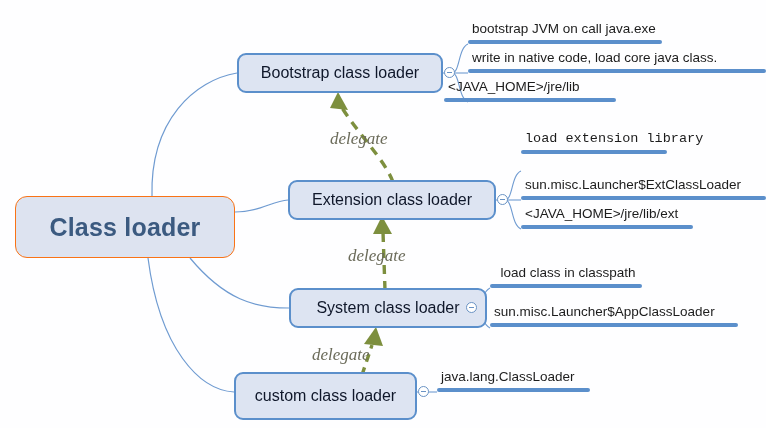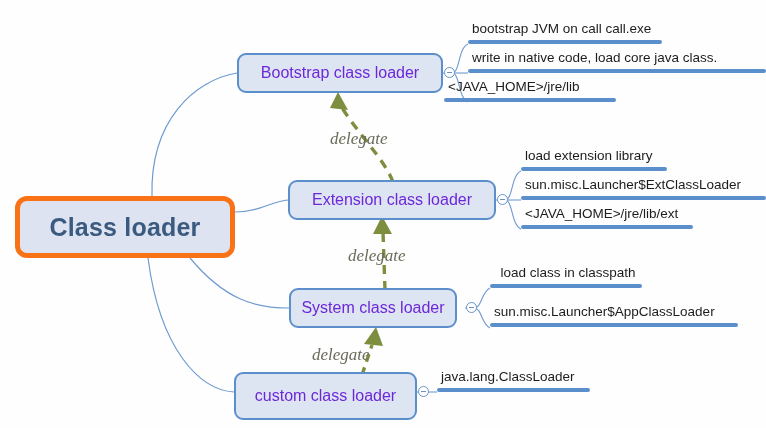--- a/index.html
+++ b/index.html
@@ -32,31 +32,31 @@
     border: 2px solid #5b8fcb;
     border-radius: 9px;
     display: flex;
     align-items: center;
     justify-content: center;
     color: #3d5574;
     white-space: nowrap;
   }
   .node.root {
     background: #dde3f0;
-    border: 5px solid #f97316;
+    border: 1px solid #f97316;
     border-radius: 12px;
     font-size: 25px;
     font-weight: bold;
     color: #3b5a80;
     letter-spacing: 0.2px;
   }
   .node.child {
     font-size: 16px;
     font-weight: normal;
-    color: #6d28d9;
+    color: #0f172a;
   }
 
   
   .leaf {
     position: absolute;
     font-size: 13.5px;
     color: #1c1c1c;
     white-space: nowrap;
     line-height: 1;
   }
@@ -150,44 +150,44 @@
   <div class="node child" style="left:237px; top:53px; width:206px; height:40px;">
     <span>Bootstrap class loader</span>
   </div>
   <div class="toggle" style="left:444px; top:67px;"></div>
 
   <div class="node child" style="left:288px; top:180px; width:208px; height:40px;">
     <span>Extension class loader</span>
   </div>
   <div class="toggle" style="left:497px; top:194px;"></div>
 
-  <div class="node child" style="left:289px; top:288px; width:168px; height:40px;">
+  <div class="node child" style="left:289px; top:288px; width:198px; height:40px;">
     <span>System class loader</span>
   </div>
   <div class="toggle" style="left:466px; top:302px;"></div>
 
   <div class="node child" style="left:234px; top:372px; width:183px; height:48px;">
     <span>custom class loader</span>
   </div>
   <div class="toggle" style="left:418px; top:386px;"></div>
 
   <div class="leaf" style="left:468px; top:22px; width:194px;">
-    <span class="leaf-text">bootstrap JVM on call call.exe</span>
+    <span class="leaf-text">bootstrap JVM on call java.exe</span>
     <span class="leaf-rule"></span>
   </div>
   <div class="leaf" style="left:468px; top:51px; width:298px;">
     <span class="leaf-text">write in native code, load core java class.</span>
     <span class="leaf-rule"></span>
   </div>
   <div class="leaf" style="left:444px; top:80px; width:172px;">
     <span class="leaf-text">&lt;JAVA_HOME&gt;/jre/lib</span>
     <span class="leaf-rule"></span>
   </div>
 
-  <div class="leaf" style="left:521px; top:149px; width:146px;">
+  <div class="leaf" style="left:521px; top:132px; width:146px;font-family:Liberation Mono, monospace;">
     <span class="leaf-text">load extension library</span>
     <span class="leaf-rule"></span>
   </div>
   <div class="leaf" style="left:521px; top:178px; width:245px;">
     <span class="leaf-text">sun.misc.Launcher$ExtClassLoader</span>
     <span class="leaf-rule"></span>
   </div>
   <div class="leaf" style="left:521px; top:207px; width:172px;">
     <span class="leaf-text">&lt;JAVA_HOME&gt;/jre/lib/ext</span>
     <span class="leaf-rule"></span>

